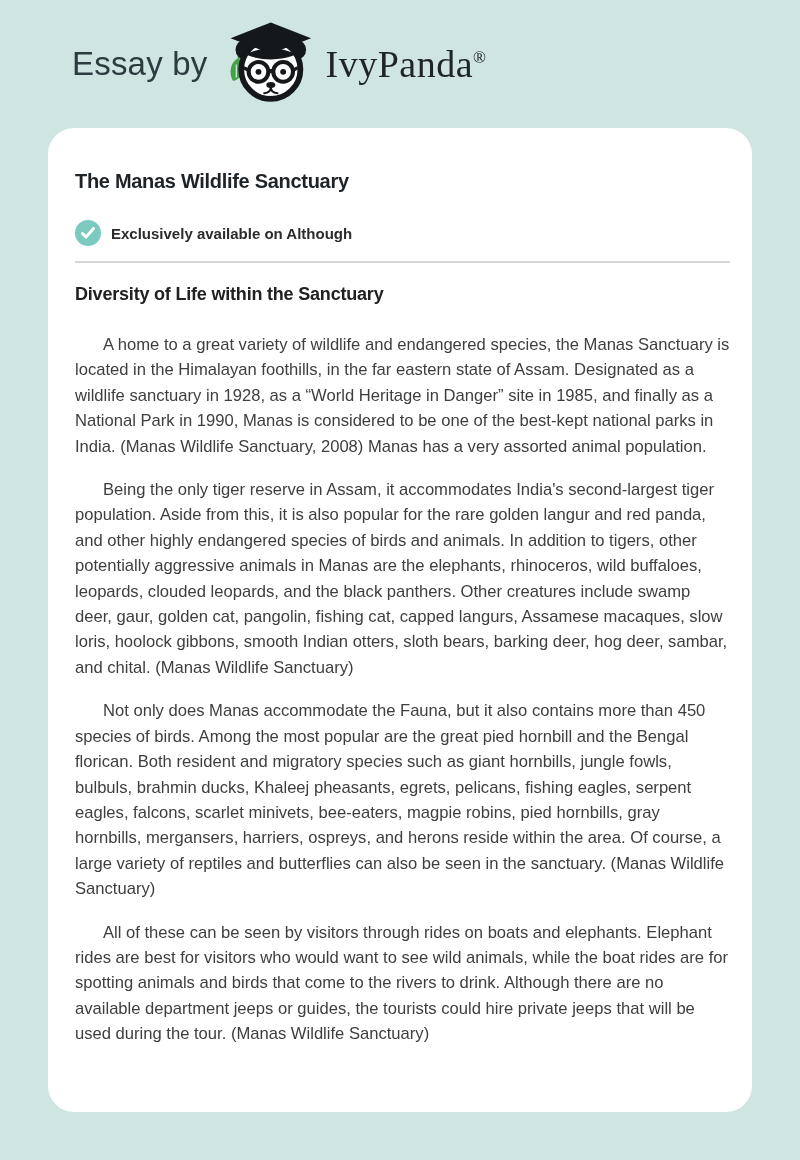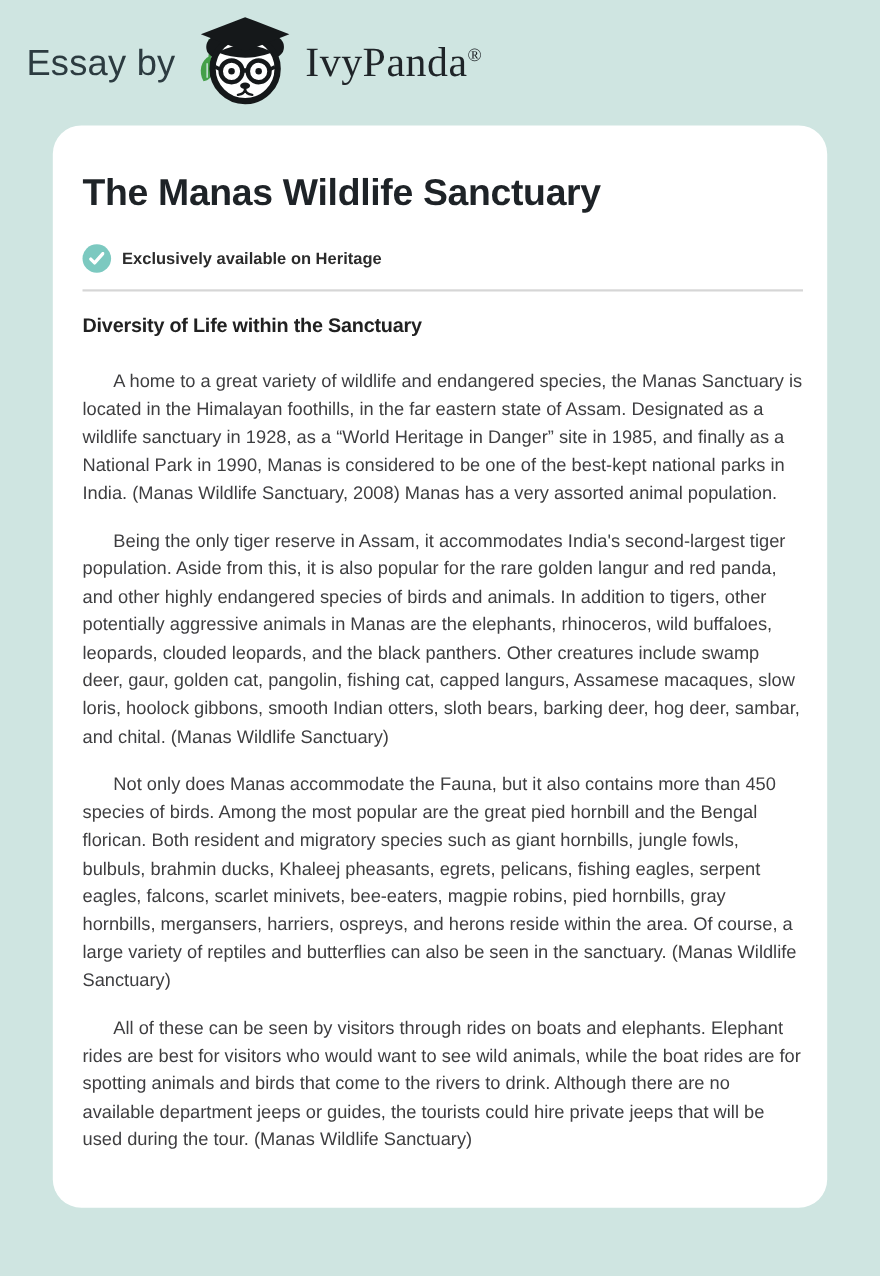--- a/index.html
+++ b/index.html
@@ -9,24 +9,24 @@
   body {
     width: 800px;
     height: 1160px;
     background: #cfe5e1;
     font-family: "Liberation Sans", sans-serif;
     overflow: hidden;
   }
 
   
   .page-header {
-    height: 114px;
+    height: 128px;
     display: flex;
     align-items: center;
-    padding-left: 24px;
+    padding-left: 72px;
     box-sizing: border-box;
   }
   .essay-by {
     font-size: 33px;
     color: #2c3b40;
     letter-spacing: 0.2px;
   }
   .logo-wrap {
     margin: 0 10px 0 16px;
     display: flex;
@@ -48,21 +48,21 @@
   
   .essay-card {
     margin: 0 48px;
     background: #ffffff;
     border-radius: 26px;
     height: 984px;
     box-sizing: border-box;
     padding: 42px 22px 0 27px;
   }
   .essay-title {
-    font-size: 34px;
+    font-size: 20px;
     font-weight: bold;
     color: #1e2327;
     margin: 0 0 27px 0;
     letter-spacing: -0.3px;
   }
   .exclusive-badge {
     display: flex;
     align-items: center;
     gap: 10px;
     margin: 0 0 15px 0;
@@ -147,21 +147,21 @@
 
 <main class="essay-card">
   <h1 class="essay-title">The Manas Wildlife Sanctuary</h1>
 
   <div class="exclusive-badge">
     <span class="badge-circle">
       <svg width="14" height="12" viewBox="0 0 14 12" xmlns="http://www.w3.org/2000/svg">
         <polyline points="1.5,6.5 5,10 12.5,1.5" fill="none" stroke="#ffffff" stroke-width="3" stroke-linecap="round" stroke-linejoin="round"></polyline>
       </svg>
     </span>
-    <span class="badge-label">Exclusively available on Heritage</span>
+    <span class="badge-label">Exclusively available on Although</span>
   </div>
 
   <hr class="divider">
 
   <h2 class="section-heading">Diversity of Life within the Sanctuary</h2>
 
   <p class="essay-paragraph">A home to a great variety of wildlife and endangered species, the Manas Sanctuary is located in the Himalayan foothills, in the far eastern state of Assam. Designated as a wildlife sanctuary in 1928, as a “World Heritage in Danger” site in 1985, and finally as a National Park in 1990, Manas is considered to be one of the best-kept national parks in India. (Manas Wildlife Sanctuary, 2008) Manas has a very assorted animal population.</p>
   <p class="essay-paragraph">Being the only tiger reserve in Assam, it accommodates India's second-largest tiger population. Aside from this, it is also popular for the rare golden langur and red panda, and other highly endangered species of birds and animals. In addition to tigers, other potentially aggressive animals in Manas are the elephants, rhinoceros, wild buffaloes, leopards, clouded leopards, and the black panthers. Other creatures include swamp deer, gaur, golden cat, pangolin, fishing cat, capped langurs, Assamese macaques, slow loris, hoolock gibbons, smooth Indian otters, sloth bears, barking deer, hog deer, sambar, and chital. (Manas Wildlife Sanctuary)</p>
   <p class="essay-paragraph">Not only does Manas accommodate the Fauna, but it also contains more than 450 species of birds. Among the most popular are the great pied hornbill and the Bengal florican. Both resident and migratory species such as giant hornbills, jungle fowls, bulbuls, brahmin ducks, Khaleej pheasants, egrets, pelicans, fishing eagles, serpent eagles, falcons, scarlet minivets, bee-eaters, magpie robins, pied hornbills, gray hornbills, mergansers, harriers, ospreys, and herons reside within the area. Of course, a large variety of reptiles and butterflies can also be seen in the sanctuary. (Manas Wildlife Sanctuary)</p>
   <p class="essay-paragraph">All of these can be seen by visitors through rides on boats and elephants. Elephant rides are best for visitors who would want to see wild animals, while the boat rides are for spotting animals and birds that come to the rivers to drink. Although there are no available department jeeps or guides, the tourists could hire private jeeps that will be used during the tour. (Manas Wildlife Sanctuary)</p>

